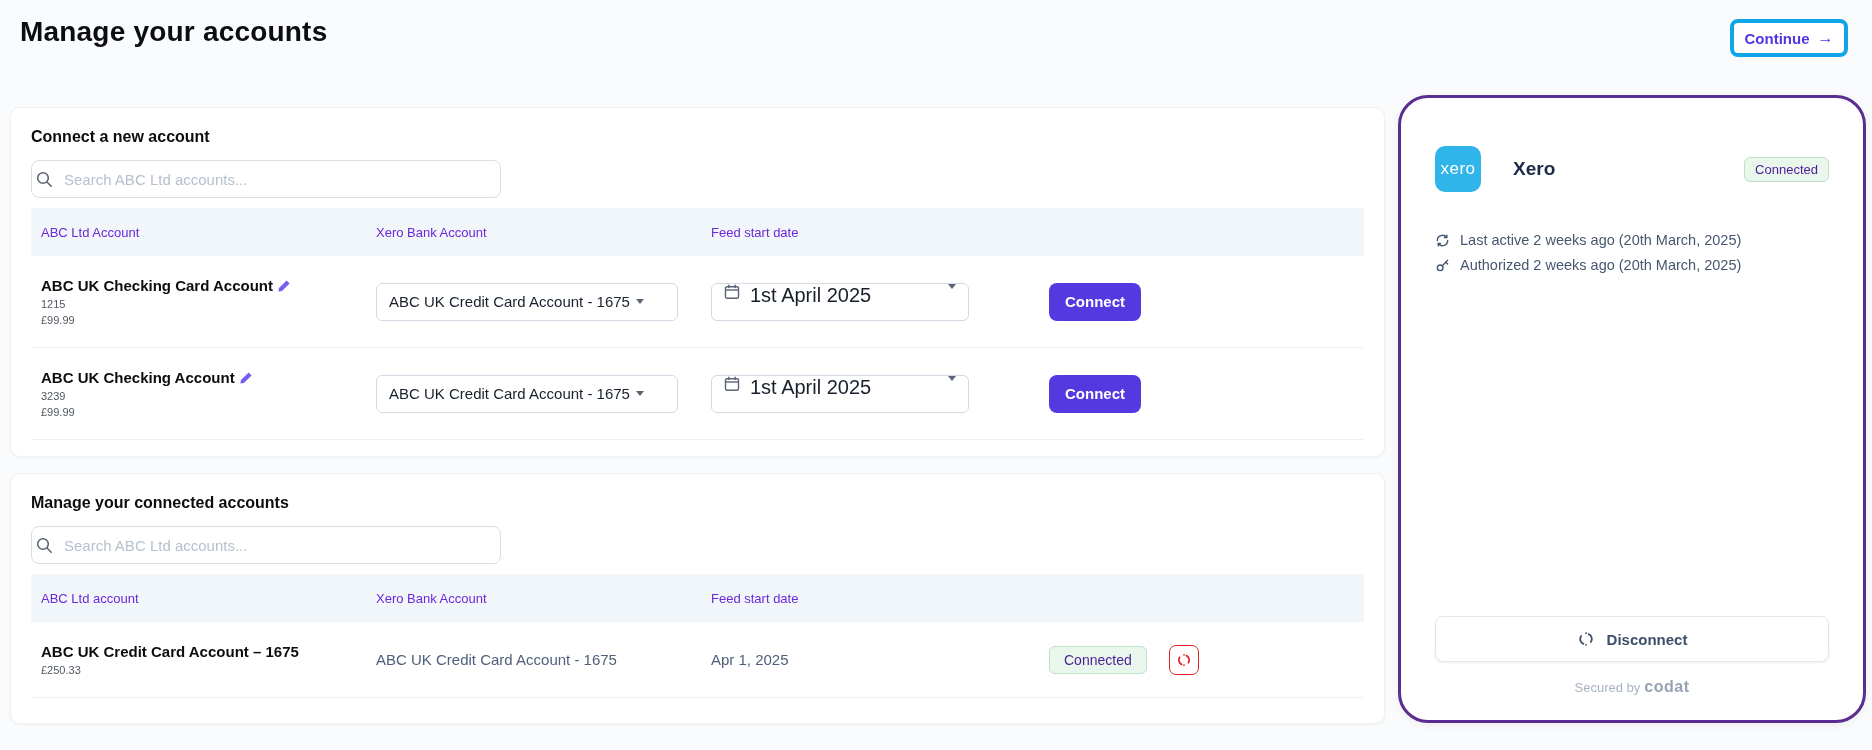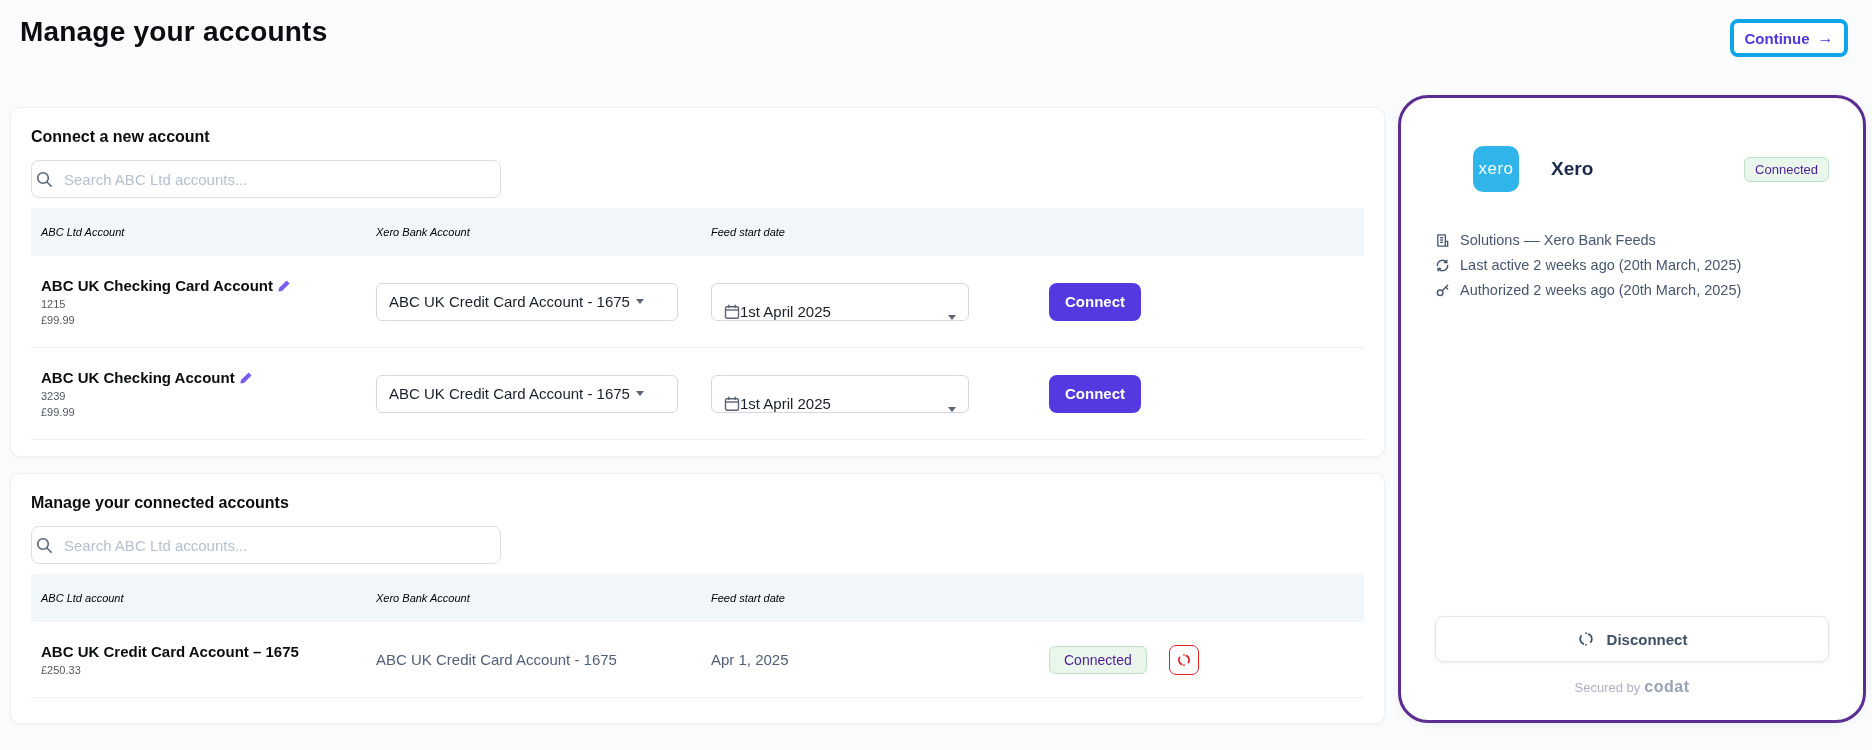--- a/index.html
+++ b/index.html
@@ -44,43 +44,43 @@
   .search-box input{
     border:none; outline:none; flex:1; font-size:15px;
     font-family:"Liberation Sans", sans-serif; color:#2a313c; background:transparent;
   }
   .search-box input::placeholder{ color:#b6c0cf; }
   
   .thead{
     margin-top:10px; height:48px; background:#f0f6fa; border-radius:2px;
     display:grid; grid-template-columns:335px 335px 338px 1fr;
     align-items:center; padding-left:10px;
-    font-size:11px; color:#000000;font-style:italic;
+    font-size:13px; color:#6d28d9;
   }
   .trow{
     display:grid; grid-template-columns:335px 335px 338px 1fr;
     align-items:center; padding-left:10px;
     border-bottom:1px solid #eef0f3;
   }
   .trow-connect{ height:92px; }
   .trow-manage{ height:76px; }
   .acct-name{ font-size:15px; font-weight:700; color:#0c0d10; display:flex; align-items:center; gap:4px; }
   .acct-sub{ font-size:11px; color:#515862; margin-top:4px; }
   .edit-icon{ display:inline-flex; cursor:pointer; }
   .plain-cell{ font-size:15px; color:#50607a; }
   
   .select-ctl{
     width:302px; height:38px; border:1px solid #d3d9e2; border-radius:6px;
     background:#fff; display:flex; align-items:center; gap:6px;
     padding:0 12px; font-size:15px; color:#18202c; cursor:pointer;
   }
   .date-ctl{
     width:258px; height:38px; border:1px solid #d3d9e2; border-radius:6px;
-    background:#fff; display:flex; align-items:flex-end; 
-    padding:0 12px; font-size:15px; color:#18202c; cursor:pointer;
+    background:#fff; display:flex; align-items:flex-start; gap:10px;
+    padding:0 12px; font-size:20px; color:#18202c; cursor:pointer;
   }
   .date-ctl .date-text{ flex:1; }
   .caret{
     width:0; height:0; border-left:4px solid transparent;
     border-right:4px solid transparent; border-top:5px solid #5b6575;
   }
   .connect-btn{
     width:92px; height:38px; background:#5438e0; border:none; border-radius:8px;
     color:#fff; font-weight:700; font-size:15px; cursor:pointer;
     font-family:"Liberation Sans", sans-serif;
@@ -96,21 +96,21 @@
     border-radius:7px; display:flex; align-items:center; justify-content:center;
     cursor:pointer;
   }
   
   .integration{
     position:absolute; left:1398px; top:95px; width:468px; height:628px;
     background:#fff; border:3px solid #5c2d91; border-radius:30px;
     box-shadow:0 2px 8px rgba(16,24,40,.06);
     padding:48px 34px 0 34px;
   }
-  .int-head{ display:flex; align-items:center;margin-left:38px; }
+  .int-head{ display:flex; align-items:center; }
   .int-logo{
     width:46px; height:46px; border-radius:10px; background:#2fb5e9;
     display:flex; align-items:center; justify-content:center;
     color:#fff; font-size:17px; font-weight:500; letter-spacing:.5px;
   }
   .int-title{ font-size:19px; font-weight:700; color:#1b2a4a; margin-left:32px; }
   .int-badge{ margin-left:auto; font-size:13px; padding:4px 10px; }
   .int-details{ margin-top:40px; display:flex; flex-direction:column; gap:9px; }
   .int-detail{ display:flex; align-items:center; gap:10px; font-size:14.5px; color:#46566f; }
   .int-detail svg{ flex:0 0 auto; }
@@ -283,32 +283,20 @@
 <aside class="integration">
   <div class="int-head">
     <div class="int-logo">xero</div>
     <div class="int-title">Xero</div>
     <span class="status-badge int-badge">Connected</span>
   </div>
 
   <div class="int-details">
     <div class="int-detail">
       <span style="display:inline-flex">
-        <svg width="15" height="15" viewBox="0 0 16 16" fill="none" stroke="#46566f" stroke-width="1.4">
-            <rect x="3" y="2" width="8" height="12" rx="0.5"></rect>
-            <line x1="5.4" y1="5" x2="8.6" y2="5"></line>
-            <line x1="5.4" y1="7.5" x2="8.6" y2="7.5"></line>
-            <line x1="5.4" y1="10" x2="8.6" y2="10"></line>
-            <path d="M11 9h2.5v5H11"></path>
-          </svg>
-      </span>
-      <span>Solutions –– Xero Bank Feeds</span>
-    </div>
-    <div class="int-detail">
-      <span style="display:inline-flex">
         <svg width="15" height="15" viewBox="0 0 16 16" fill="none" stroke="#46566f" stroke-width="1.5" stroke-linecap="round">
             <path d="M13.5 8a5.5 5.5 0 0 1-9.8 3.4"></path>
             <path d="M2.5 8a5.5 5.5 0 0 1 9.8-3.4"></path>
             <path d="M12.6 2.3v2.5h-2.5"></path>
             <path d="M3.4 13.7v-2.5h2.5"></path>
           </svg>
       </span>
       <span>Last active 2 weeks ago (20th March, 2025)</span>
     </div>
     <div class="int-detail">

